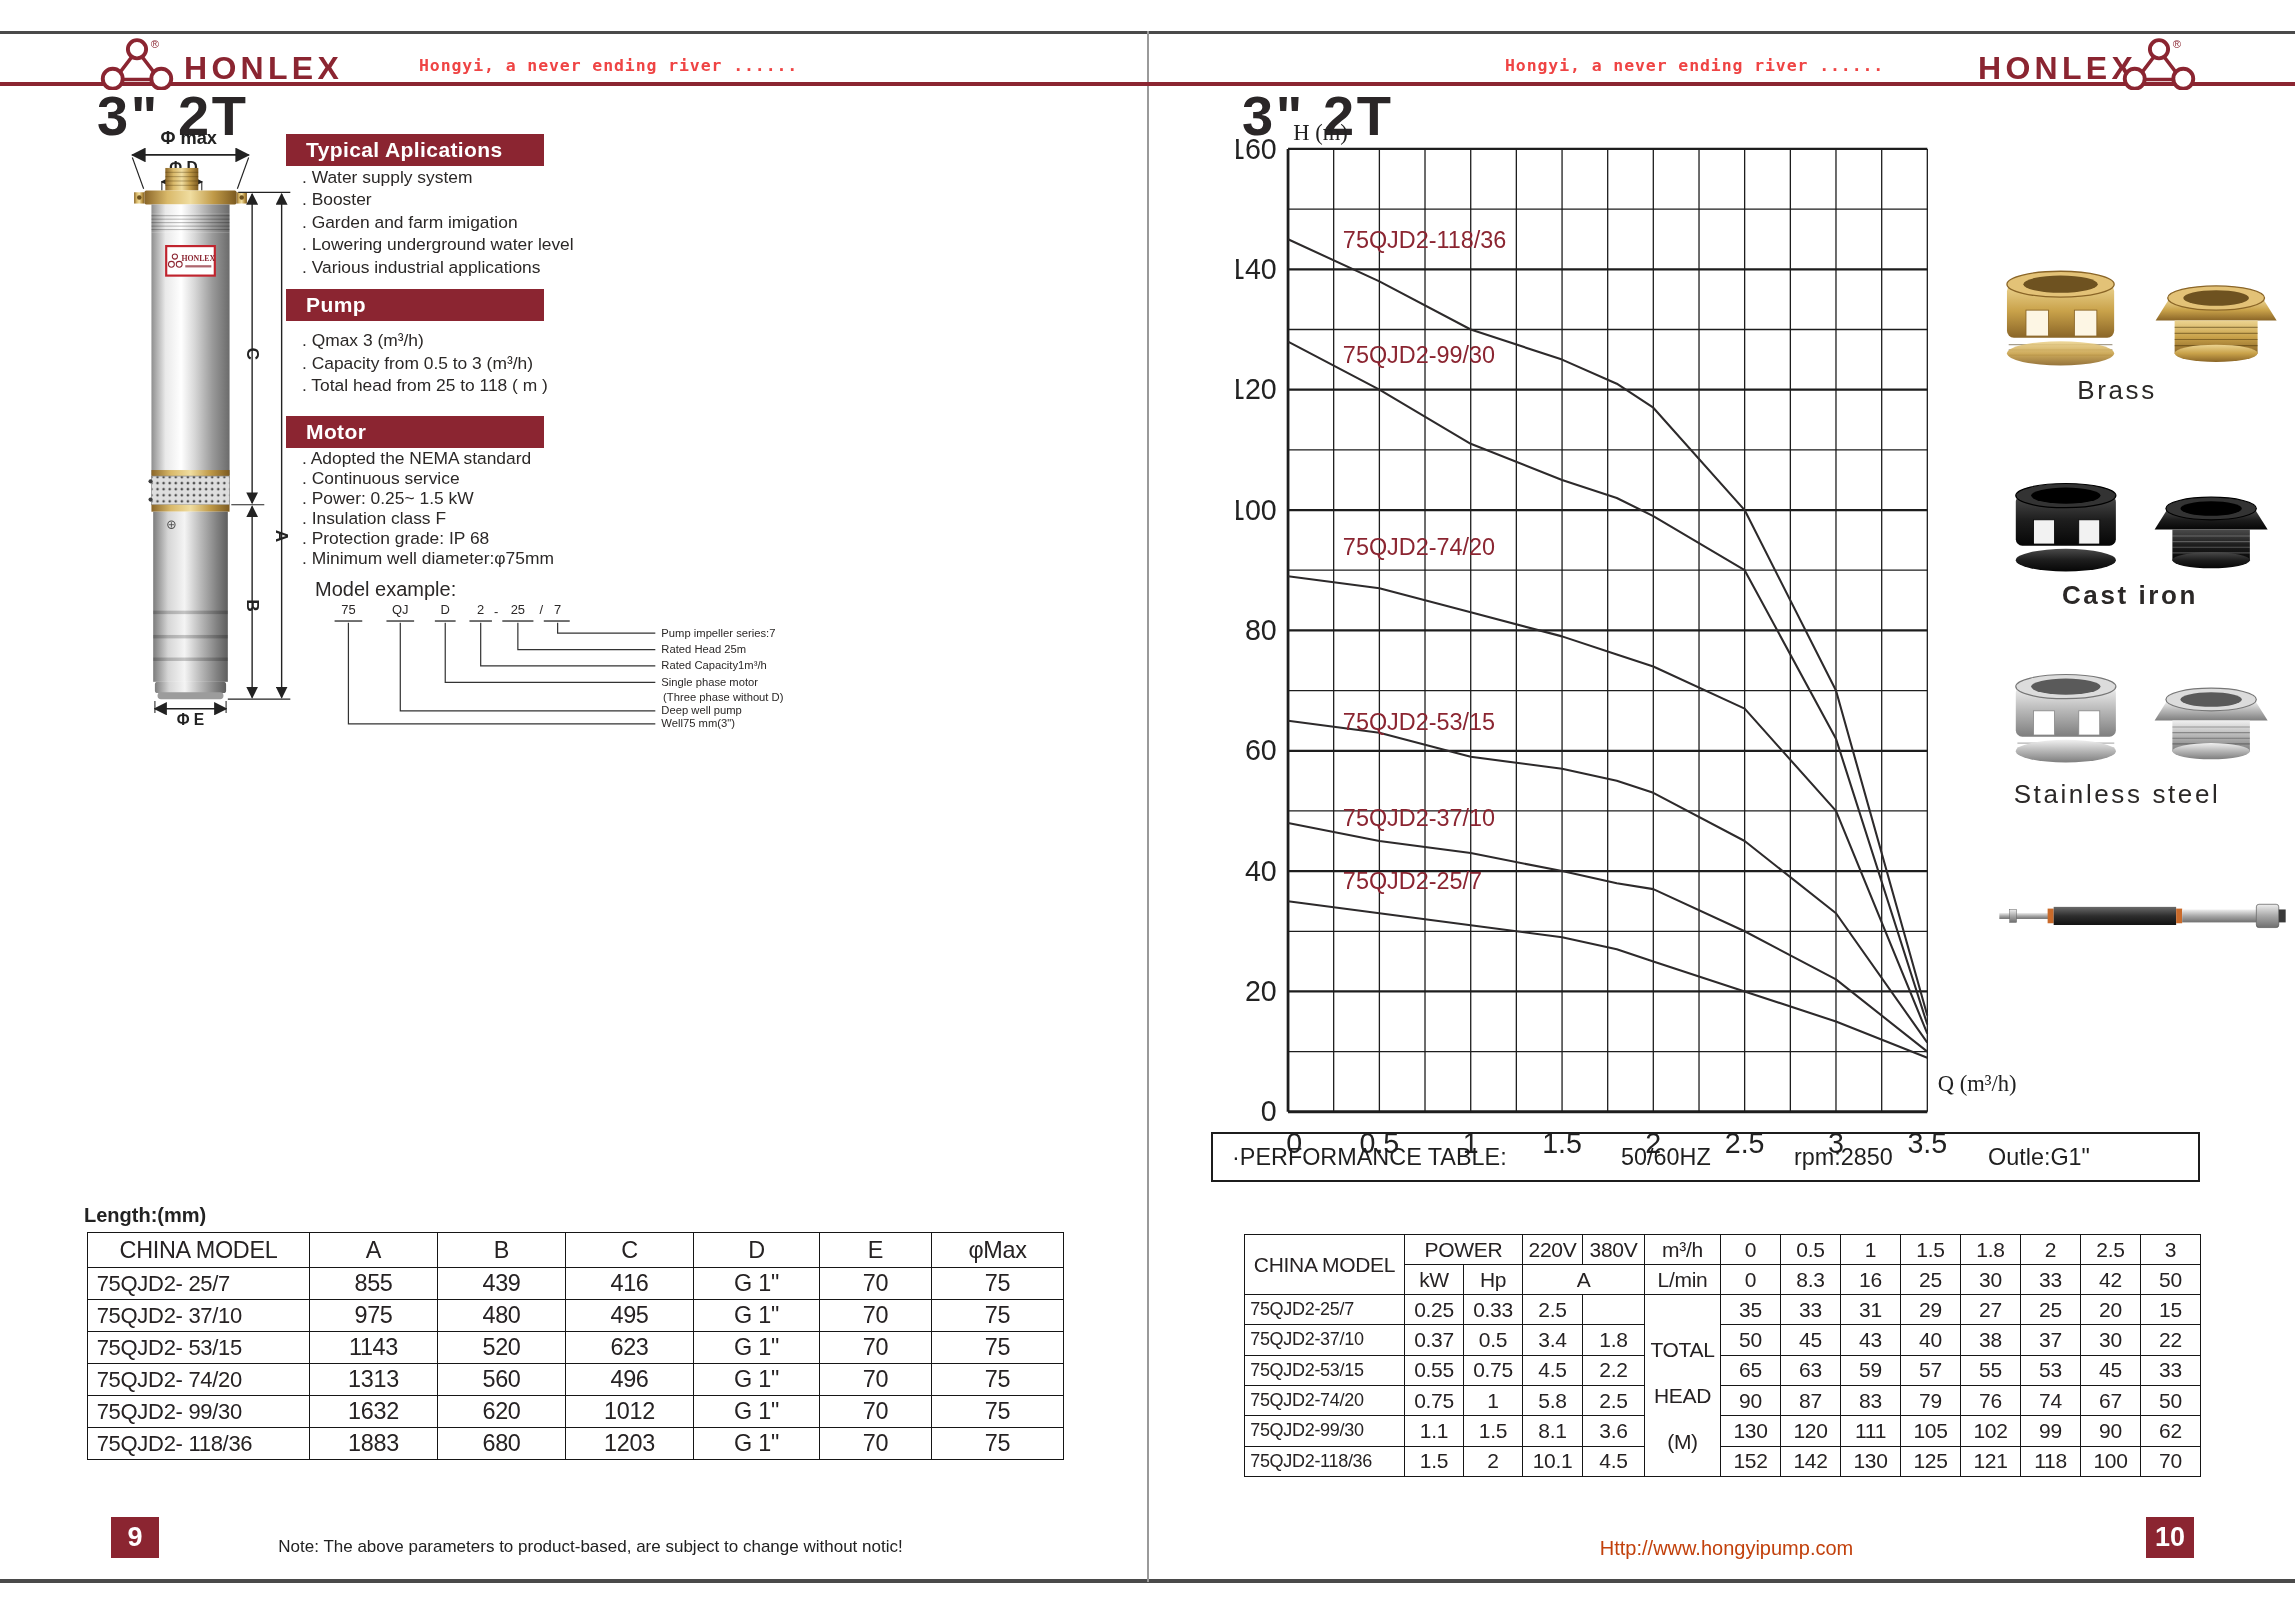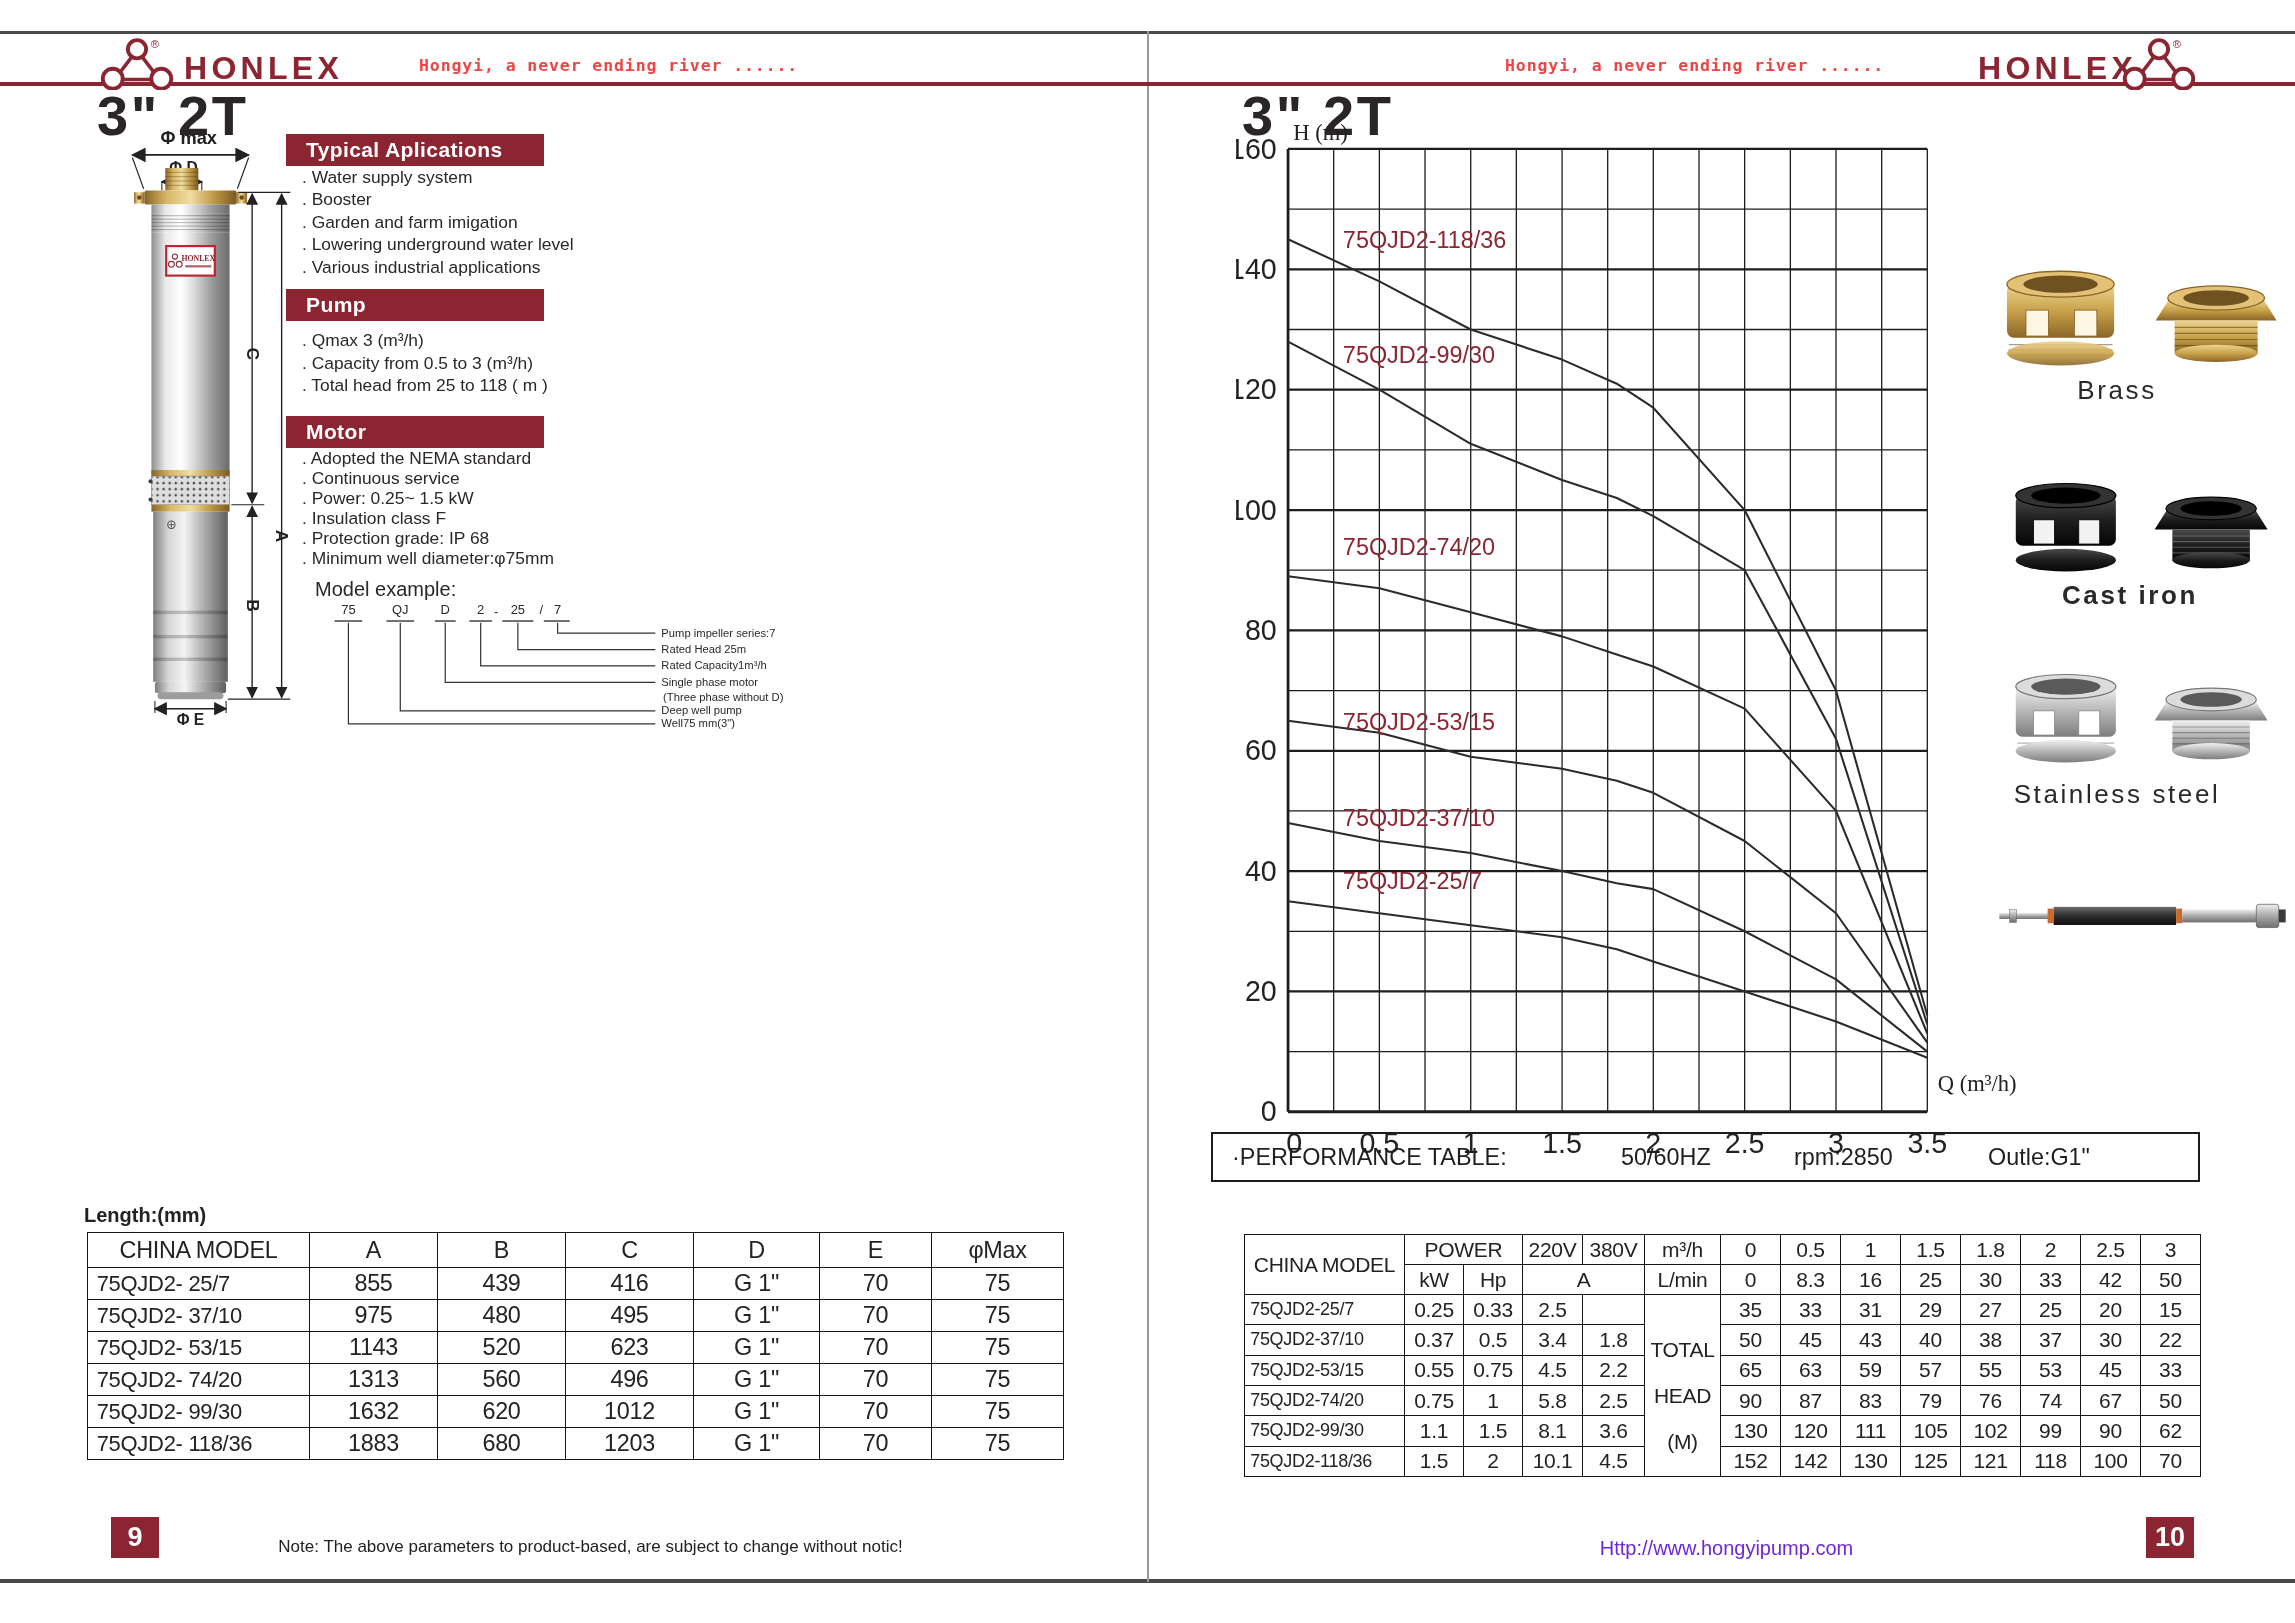--- a/index.html
+++ b/index.html
@@ -32,21 +32,21 @@
   #perf-table tr.hrow{height:30px;}
   #perf-table tr.drow{height:29px;}
   #perf-table td.model{text-align:left;padding-left:5.2px;font-size:18px;}
   #perf-table td.headcell{vertical-align:top;padding-top:21px;font-size:21px;}
   #perf-table td.headcell div{margin:22px 0;}
   .page-num{width:48px;height:41px;background:#8b2531;color:#fff;font-size:27px;font-weight:bold;display:flex;align-items:center;justify-content:center;}
   .note-text{font-size:17px;color:#222;text-align:center;width:781px;}
   .perf-bar{width:989px;height:50px;border:2.6px solid #1c1c1c;box-sizing:border-box;}
   .perf-bar span{position:absolute;top:10.4px;font-size:23.4px;color:#1f1f1f;white-space:nowrap;}
   .material-label{font-size:26px;color:#2b2827;letter-spacing:2.6px;text-align:center;width:260px;}
-  .website{font-size:20px;color:#6d28d9;text-align:center;width:347px;}
+  .website{font-size:20px;color:#c2410c;text-align:center;width:347px;}
 </style>
 </head>
 <body>
 
 <div class="abs rule-top"></div>
 <div class="abs rule-bottom"></div>
 <div class="abs page-divider"></div>
 
 <div class="abs" style="left:0;top:0;width:1148px;height:1623px;">
   <div class="abs maroon-rule" style="left:0;"></div>

